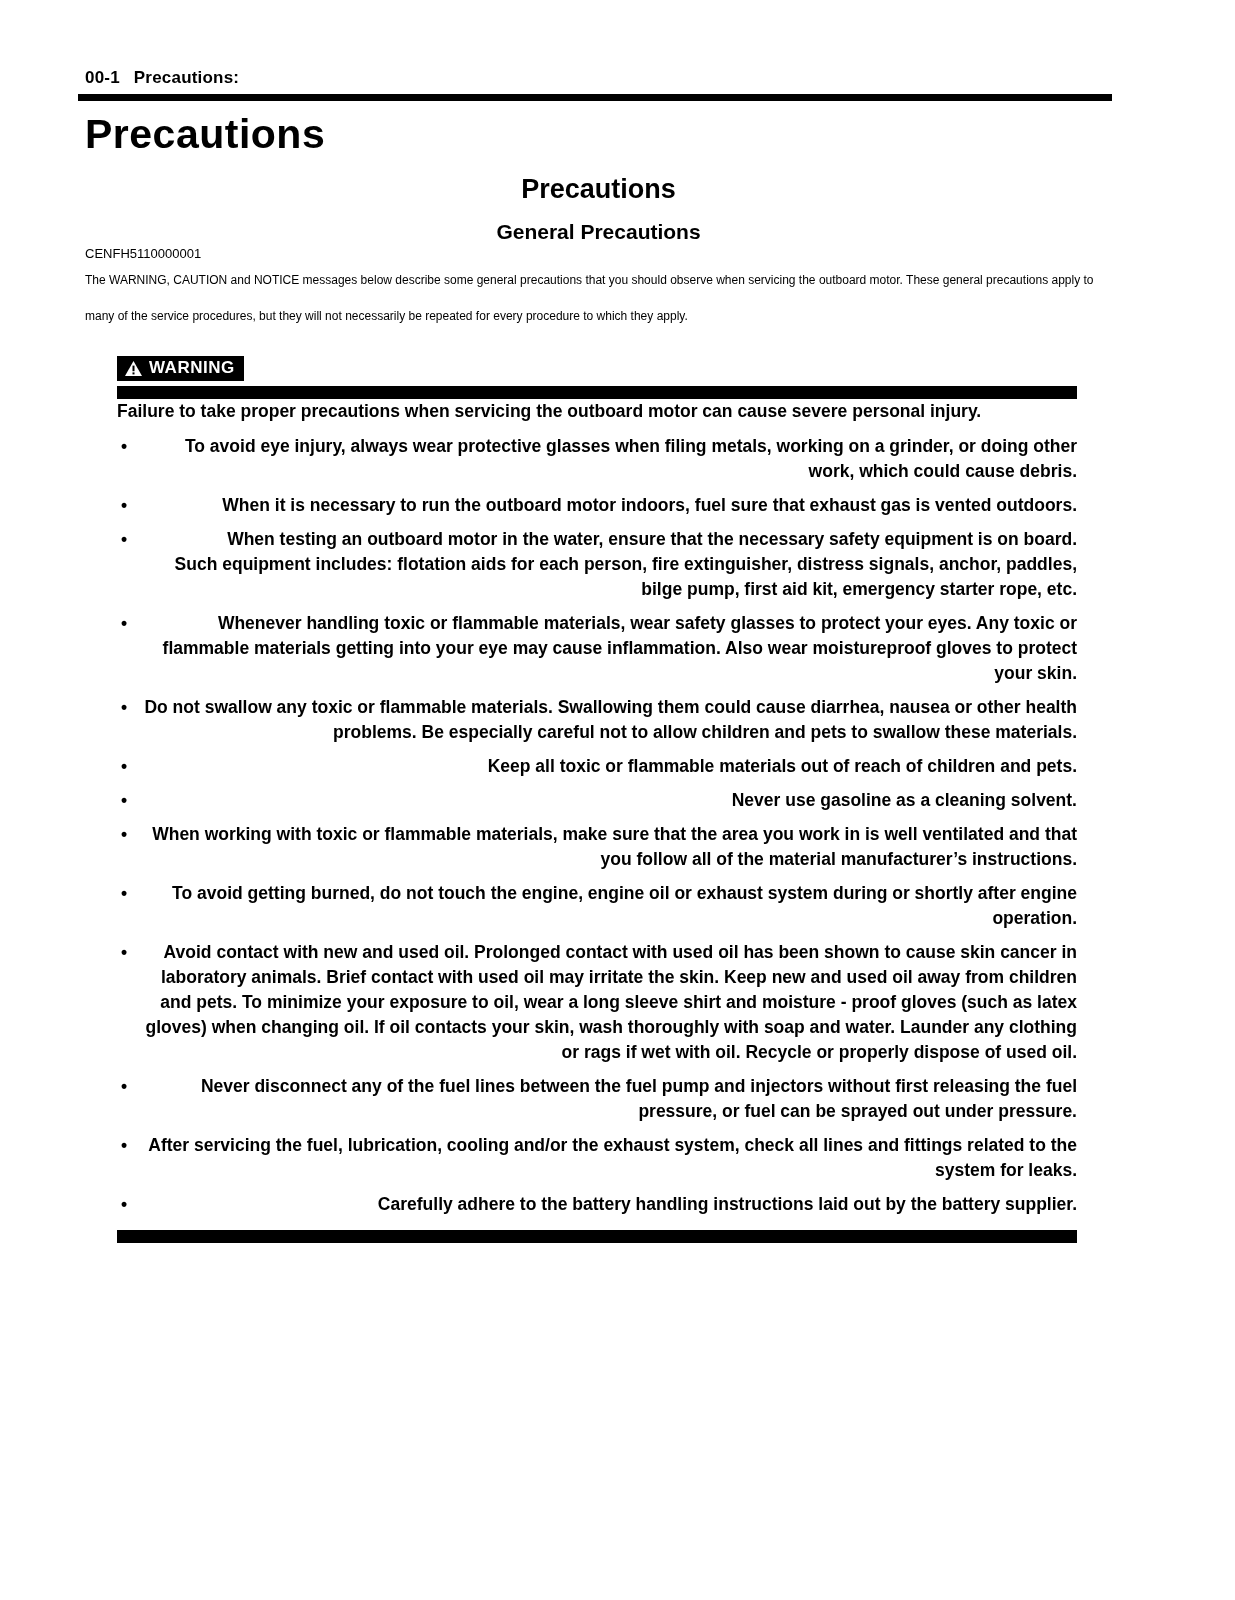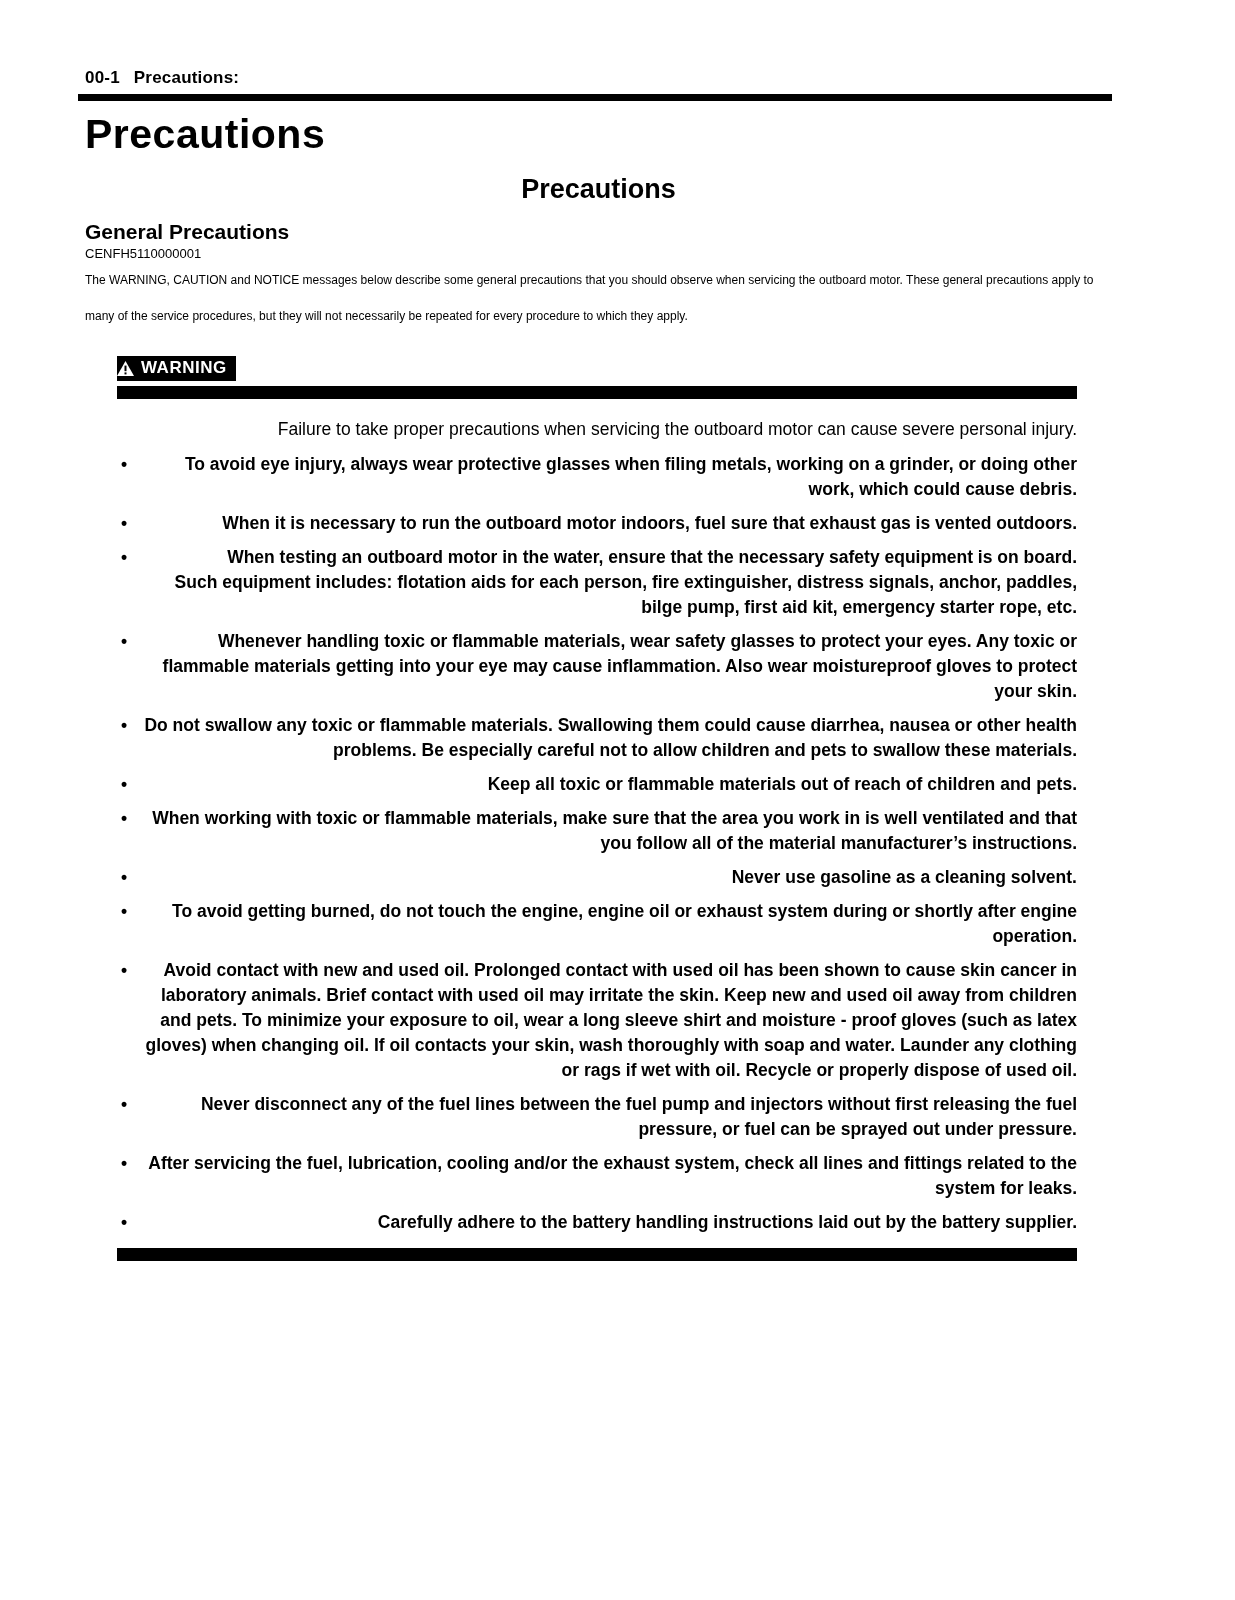--- a/index.html
+++ b/index.html
@@ -44,20 +44,21 @@
   .center-title {
     margin-top: 16px;
     font-size: 27px;
     font-weight: bold;
     text-align: center;
   }
   .section-heading {
     margin-top: 15px;
     font-size: 21px;
     font-weight: bold;
+    text-align: center;
   }
   .doc-code {
     margin-top: 2px;
     font-size: 13px;
     text-align: left;
   }
   .intro {
     margin-top: 1px;
     font-size: 12px;
     line-height: 36px;
@@ -70,39 +71,38 @@
   }
   .warning-badge {
     display: inline-flex;
     align-items: center;
     gap: 7px;
     background: #000000;
     color: #ffffff;
     font-size: 17px;
     font-weight: bold;
     letter-spacing: 0.5px;
-    padding: 2px 9px 3px 0;
+    padding: 2px 9px 3px 8px;
   }
   .warning-badge svg { display: block; }
   .warning-topbar {
     height: 13px;
     background: #000000;
     margin-top: 5px;
   }
   .warning-botbar {
     height: 13px;
     background: #000000;
     margin-top: 13px;
   }
   .warning-lead {
-    margin-top: 18px;
+    margin-top: 0;
     font-size: 17.5px;
-    font-weight: normal;
+    font-weight: bold;
     line-height: 25px;
-    text-align: right;
   }
   ul.warning-list {
     list-style: none;
     margin-top: 10px;
     text-align: right;
   }
   ul.warning-list li {
     position: relative;
     padding-left: 26px;
     font-size: 17.5px;
@@ -155,22 +155,22 @@
     <p class="warning-lead">Failure to take proper precautions when servicing the outboard motor can cause severe personal injury.</p>
 
     <ul class="warning-list">
         <li>To avoid eye injury, always wear protective glasses when filing metals, working on a grinder, or doing other work, which could cause debris.</li>
         <li>When it is necessary to run the outboard motor indoors, fuel sure that exhaust gas is vented outdoors.</li>
         <li>When testing an outboard motor in the water, ensure that the necessary safety equipment is on board.
 Such equipment includes: flotation aids for each person, fire extinguisher, distress signals, anchor, paddles, bilge pump, first aid kit, emergency starter rope, etc.</li>
         <li>Whenever handling toxic or flammable materials, wear safety glasses to protect your eyes. Any toxic or flammable materials getting into your eye may cause inflammation. Also wear moistureproof gloves to protect your skin.</li>
         <li>Do not swallow any toxic or flammable materials. Swallowing them could cause diarrhea, nausea or other health problems. Be especially careful not to allow children and pets to swallow these materials.</li>
         <li>Keep all toxic or flammable materials out of reach of children and pets.</li>
+        <li>Never use gasoline as a cleaning solvent.</li>
         <li>When working with toxic or flammable materials, make sure that the area you work in is well ventilated and that you follow all of the material manufacturer’s instructions.</li>
-        <li>Never use gasoline as a cleaning solvent.</li>
         <li>To avoid getting burned, do not touch the engine, engine oil or exhaust system during or shortly after engine operation.</li>
         <li>Avoid contact with new and used oil. Prolonged contact with used oil has been shown to cause skin cancer in laboratory animals. Brief contact with used oil may irritate the skin. Keep new and used oil away from children and pets. To minimize your exposure to oil, wear a long sleeve shirt and moisture - proof gloves (such as latex gloves) when changing oil. If oil contacts your skin, wash thoroughly with soap and water. Launder any clothing or rags if wet with oil. Recycle or properly dispose of used oil.</li>
         <li>Never disconnect any of the fuel lines between the fuel pump and injectors without first releasing the fuel pressure, or fuel can be sprayed out under pressure.</li>
         <li>After servicing the fuel, lubrication, cooling and/or the exhaust system, check all lines and fittings related to the system for leaks.</li>
         <li>Carefully adhere to the battery handling instructions laid out by the battery supplier.</li>
       </ul>
 
     <div class="warning-botbar"></div>
   </div>
 

